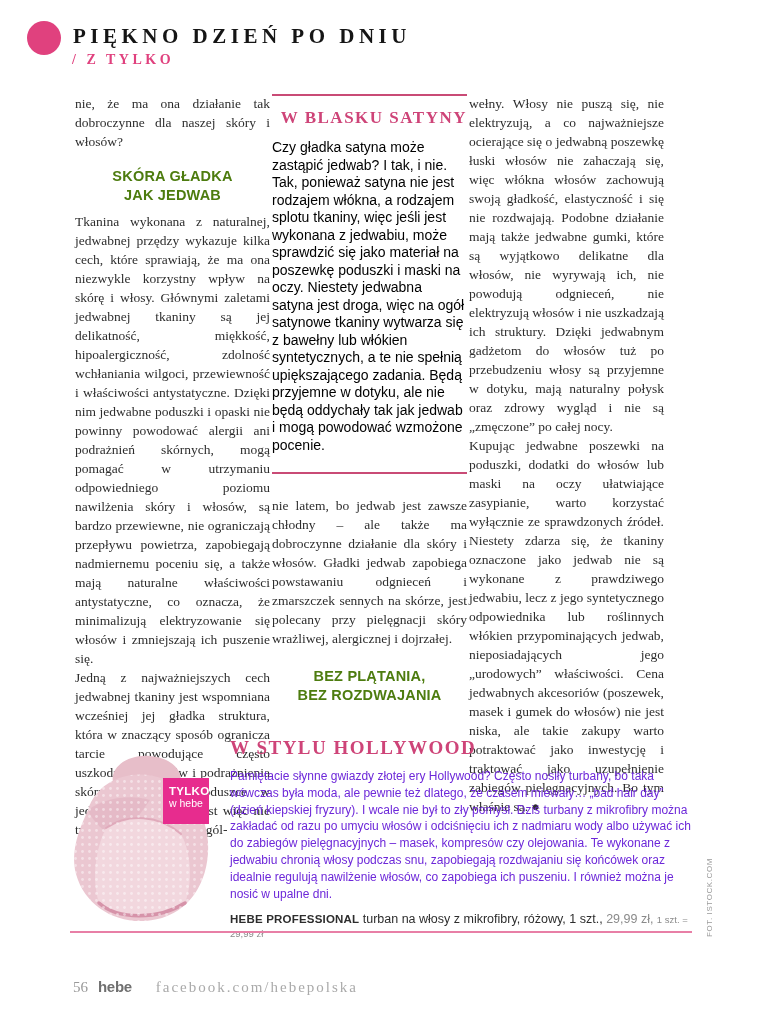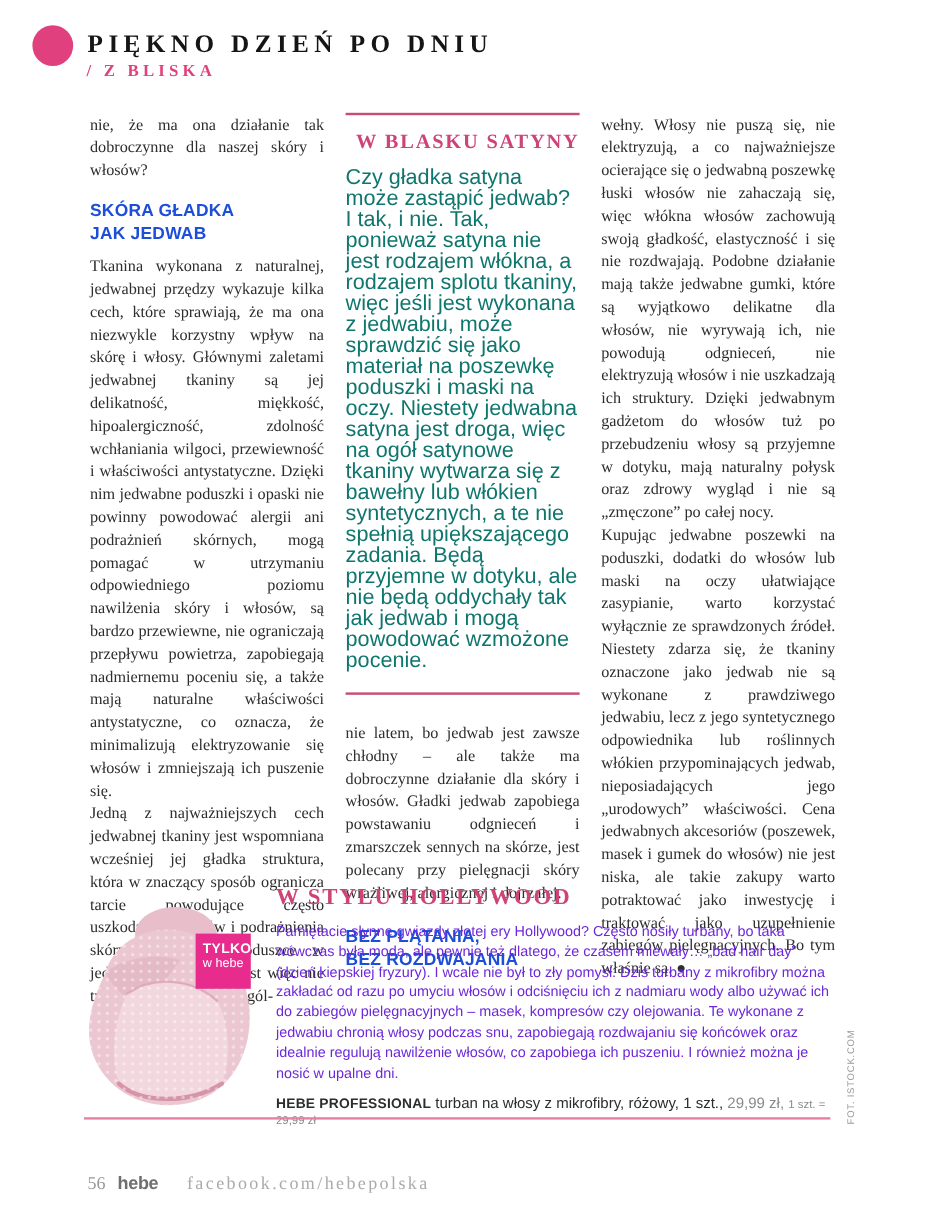--- a/index.html
+++ b/index.html
@@ -7,34 +7,34 @@
         font-family:"Liberation Serif",serif;color:#2d2d2d;text-decoration:underline;}
 
   
   .header-dot{position:absolute;left:27px;top:21px;width:34px;height:34px;border-radius:50%;background:#E0417E;}
   .header-title{position:absolute;left:73px;top:24px;font-weight:700;font-size:21px;
                 letter-spacing:4.5px;color:#151515;font-family:"Liberation Serif",serif;}
   .header-sub{position:absolute;left:72px;top:52px;font-weight:700;font-size:14px;
               letter-spacing:3.5px;color:#E0417E;font-family:"Liberation Serif",serif;}
 
   
-  .columns{position:absolute;left:75px;top:94px;width:621px;display:flex;gap:18px;}
+  .columns{position:absolute;left:75px;top:94px;width:621px;display:flex;gap:2px;}
   .col{width:195px;font-size:13.5px;line-height:19px;text-align:justify;}
   .col p{margin:0;}
-  .sans-head{color:#1d4ed8;font-family:"Liberation Sans",sans-serif;font-weight:700;
-             font-size:14.5px;line-height:19px;letter-spacing:.2px;}
+  .sans-head{color:#4d7c0f;font-family:"Liberation Sans",sans-serif;font-weight:700;
+             font-size:14.5px;line-height:19px;text-align:center;letter-spacing:.2px;}
   .col1-head{margin:16px 0 7px;}
   .col2-head{margin:19px 0 4px;}
 
   .satin-box{border-top:2px solid #C94B76;border-bottom:2px solid #C94B76;
              padding:10px 0 18px;}
   .satin-title{font-family:"Liberation Serif",serif;font-weight:700;font-size:17px;
                color:#CE4478;letter-spacing:1.5px;margin:2px 0 12px;text-align:right;}
-  .satin-body{font-family:"Liberation Sans",sans-serif;font-size:18px;line-height:17.5px;
-              text-align:left;color:#0f766e;margin:0;}
+  .satin-body{font-family:"Liberation Sans",sans-serif;font-size:14px;line-height:17.5px;
+              text-align:left;color:#000000;margin:0;}
   .col2-p1{margin-top:22px !important;}
 
   
   .turban{position:absolute;left:58px;top:750px;width:158px;height:186px;}
   .badge{position:absolute;left:163px;top:778px;width:46px;height:46px;background:#E72C8E;
          color:#fff;font-family:"Liberation Sans",sans-serif;box-sizing:border-box;padding:7px 0 0 6px;}
   .badge-l1{font-weight:700;font-size:11.5px;letter-spacing:.3px;line-height:12px;}
   .badge-l2{font-size:10.5px;line-height:12px;}
   .hollywood{position:absolute;left:230px;top:737px;width:463px;}
   .holly-title{font-family:"Liberation Serif",serif;font-weight:700;font-size:19px;
@@ -59,21 +59,21 @@
   .footer-url{font-size:15px;color:#aaa;letter-spacing:2px;margin-left:24px;
               font-family:"Liberation Serif",serif;}
 </style>
 </head>
 <body>
 
 <div class="page">
 
   <div class="header-dot"></div>
   <div class="header-title">PIĘKNO DZIEŃ PO DNIU</div>
-  <div class="header-sub">/ Z BLISKA</div>
+  <div class="header-sub">/ Z TYLKO</div>
 
   <div class="columns">
 
     <div class="col">
       <p>nie, że ma ona działanie tak dobroczynne dla naszej skóry i włosów?</p>
       <div class="sans-head col1-head">
         <span>SKÓRA GŁADKA</span><br>
         <span>JAK JEDWAB</span>
       </div>
       <p>Tkanina wykonana z naturalnej, jedwabnej przędzy wykazuje kilka cech, które sprawiają, że ma ona niezwykle korzystny wpływ na skórę i włosy. Głównymi zaletami jedwabnej tkaniny są jej delikatność, miękkość, hipoalergiczność, zdolność wchłaniania wilgoci, przewiewność i właściwości antystatyczne. Dzięki nim jedwabne poduszki i opaski nie powinny powodować alergii ani podrażnień skórnych, mogą pomagać w utrzymaniu odpowiedniego poziomu nawilżenia skóry i włosów, są bardzo przewiewne, nie ograniczają przepływu powietrza, zapobiegają nadmiernemu poceniu się, a także mają naturalne właściwości antystatyczne, co oznacza, że minimalizują elektryzowanie się włosów i zmniejszają ich puszenie się.</p>

